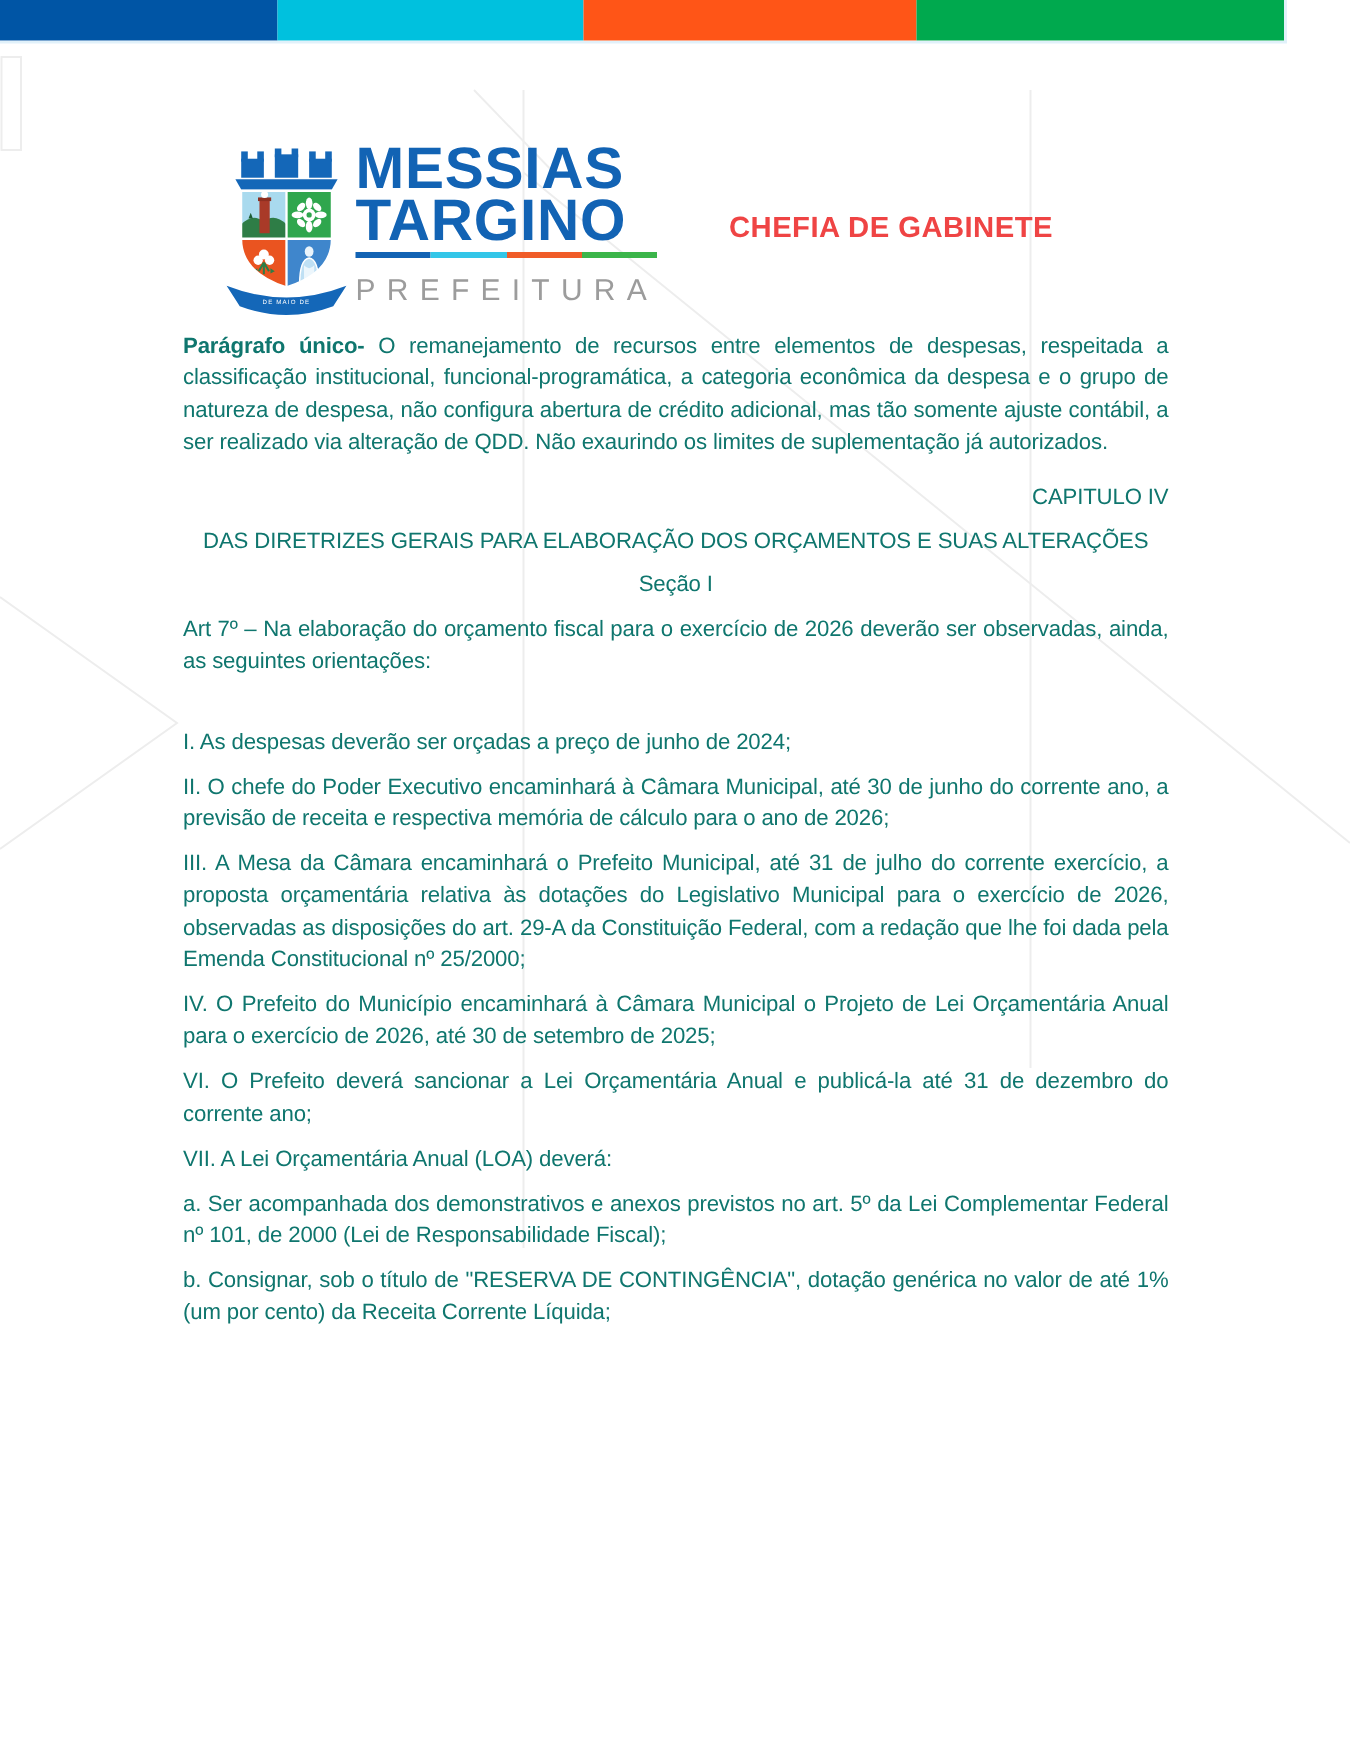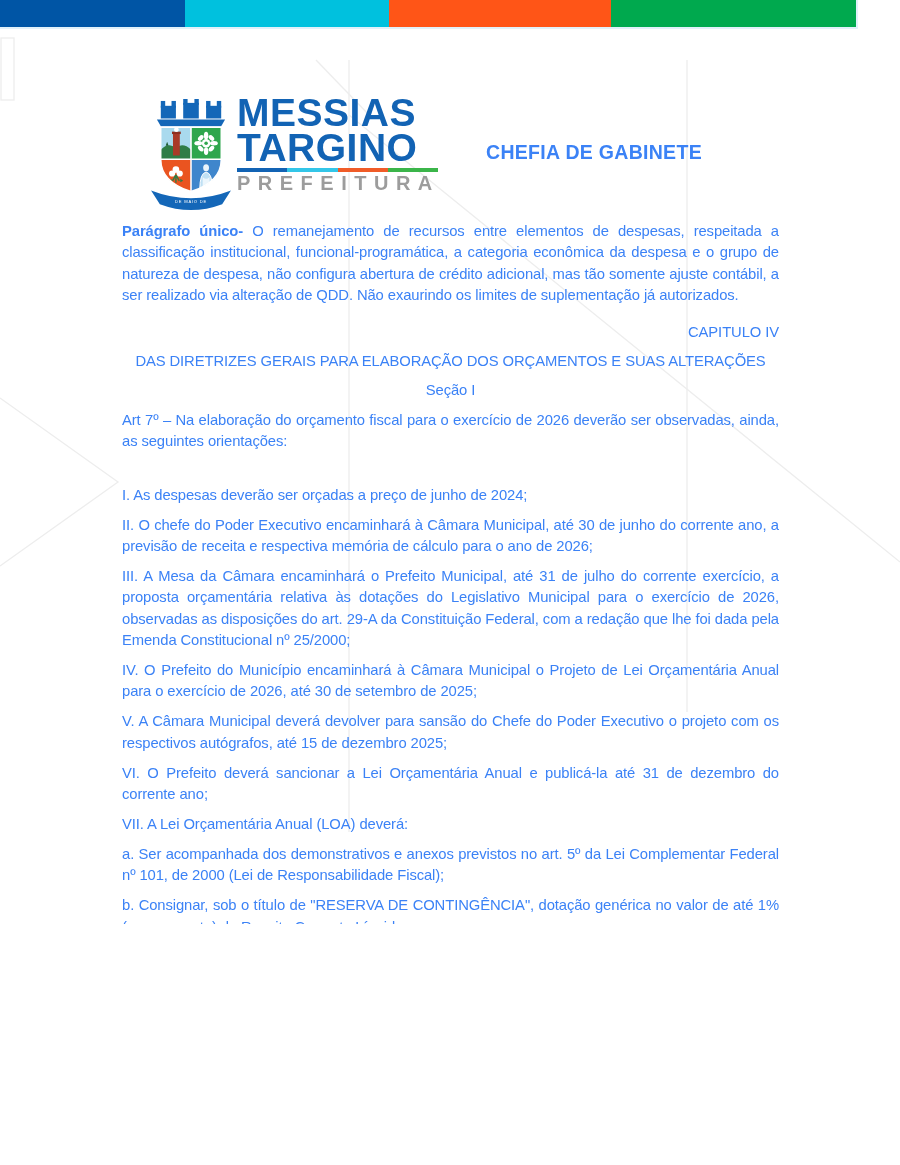--- a/index.html
+++ b/index.html
@@ -26,31 +26,31 @@
 
   
   .crest { position:absolute; left:146px; top:99px; z-index:2; }
   .logo-text { position:absolute; left:237px; top:95px; z-index:2; }
   .logo-title {
     font-size:39px; font-weight:800; color:#1263B4; line-height:35px; letter-spacing:.5px;
   }
   .logo-underline { display:flex; width:201px; height:3.5px; margin-top:3px; }
   .lseg { width:25%; height:100%; }
   .logo-sub {
-    font-size:20px; color:#9C9C9C; letter-spacing:7.5px; margin-top:0; font-weight:700;
+    font-size:20px; color:#9C9C9C; letter-spacing:7.5px; margin-top:11px; font-weight:400;
   }
   .dept {
     position:absolute; left:486px; top:141px; z-index:2;
-    font-size:19.5px; font-weight:800; color:#3b82f6; letter-spacing:.3px;
+    font-size:19.5px; font-weight:800; color:#ef4444; letter-spacing:.3px;
   }
 
   
   .doc-body { position:absolute; left:122px; top:221px; width:657px; z-index:2; }
   .doc-item {
-    font-size:14.8px; line-height:21.4px; color:#3b82f6;
+    font-size:14.8px; line-height:21.4px; color:#0f766e;
     text-align:justify; margin:0 0 8.5px 0; letter-spacing:-.1px;
   }
   .doc-item b { font-weight:700; }
   .doc-item.heading { text-align:center; margin-bottom:8px; }
   .doc-item:nth-child(2) { margin-top:15px;text-align:right; }   
   .doc-item:nth-child(6) { margin-top:32px; }   
 
   
   .slogan {
     position:absolute; left:219px; top:1140px; width:418px; z-index:2;
@@ -169,21 +169,20 @@
   <main class="doc-body" id="docBody">
       <p class="doc-item paragraph"><b>Parágrafo único-</b> O remanejamento de recursos entre elementos de despesas, respeitada a classificação institucional, funcional-programática, a categoria econômica da despesa e o grupo de natureza de despesa, não configura abertura de crédito adicional, mas tão somente ajuste contábil, a ser realizado via alteração de QDD. Não exaurindo os limites de suplementação já autorizados.</p>
       <p class="doc-item heading">CAPITULO IV</p>
       <p class="doc-item heading">DAS DIRETRIZES GERAIS PARA ELABORAÇÃO DOS ORÇAMENTOS E SUAS ALTERAÇÕES</p>
       <p class="doc-item heading">Seção I</p>
       <p class="doc-item paragraph">Art 7º – Na elaboração do orçamento fiscal para o exercício de 2026 deverão ser observadas, ainda, as seguintes orientações:</p>
       <p class="doc-item paragraph">I. As despesas deverão ser orçadas a preço de junho de 2024;</p>
       <p class="doc-item paragraph">II. O chefe do Poder Executivo encaminhará à Câmara Municipal, até 30 de junho do corrente ano, a previsão de receita e respectiva memória de cálculo para o ano de 2026;</p>
       <p class="doc-item paragraph">III. A Mesa da Câmara encaminhará o Prefeito Municipal, até 31 de julho do corrente exercício, a proposta orçamentária relativa às dotações do Legislativo Municipal para o exercício de 2026, observadas as disposições do art. 29-A da Constituição Federal, com a redação que lhe foi dada pela Emenda Constitucional nº 25/2000;</p>
       <p class="doc-item paragraph">IV. O Prefeito do Município encaminhará à Câmara Municipal o Projeto de Lei Orçamentária Anual para o exercício de 2026, até 30 de setembro de 2025;</p>
-      <p class="doc-item paragraph">V. A Câmara Municipal deverá devolver para sansão do Chefe do Poder Executivo o projeto com os respectivos autógrafos, até 15 de dezembro 2025;</p>
       <p class="doc-item paragraph">VI. O Prefeito deverá sancionar a Lei Orçamentária Anual e publicá-la até 31 de dezembro do corrente ano;</p>
       <p class="doc-item paragraph">VII. A Lei Orçamentária Anual (LOA) deverá:</p>
       <p class="doc-item paragraph">a. Ser acompanhada dos demonstrativos e anexos previstos no art. 5º da Lei Complementar Federal nº 101, de 2000 (Lei de Responsabilidade Fiscal);</p>
       <p class="doc-item paragraph">b. Consignar, sob o título de "RESERVA DE CONTINGÊNCIA", dotação genérica no valor de até 1% (um por cento) da Receita Corrente Líquida;</p>
     </main>
 
   <div class="slogan" id="slogan"><span>TEM </span><span class="bold">VALOR</span><span> E FAZ </span><span class="bold">HISTÓRIA!</span></div>
   <div class="bottom-bar" id="bottomBar">
       <div class="seg0 seg" style="background: rgb(0, 85, 165);"></div>
       <div class="seg1 seg" style="background: rgb(0, 193, 222);"></div>

